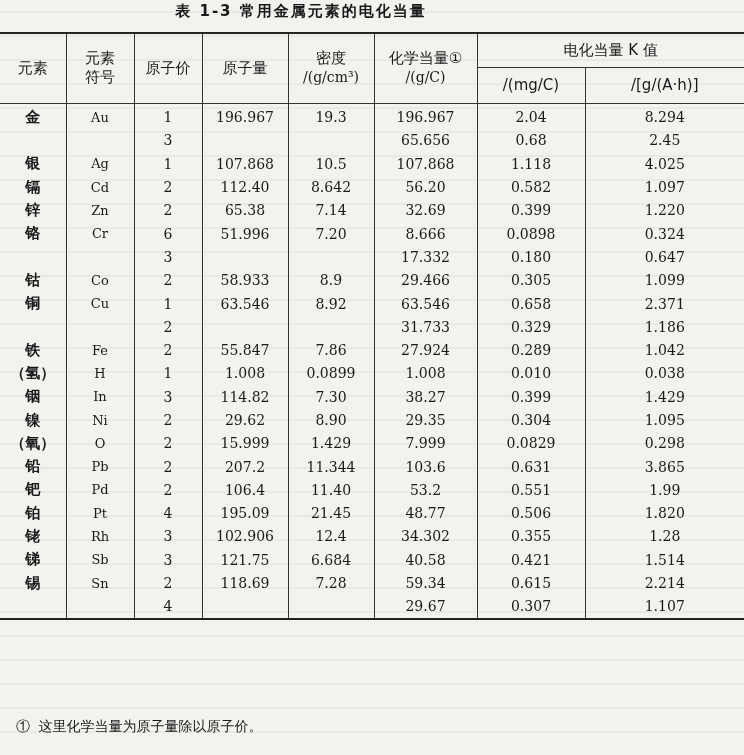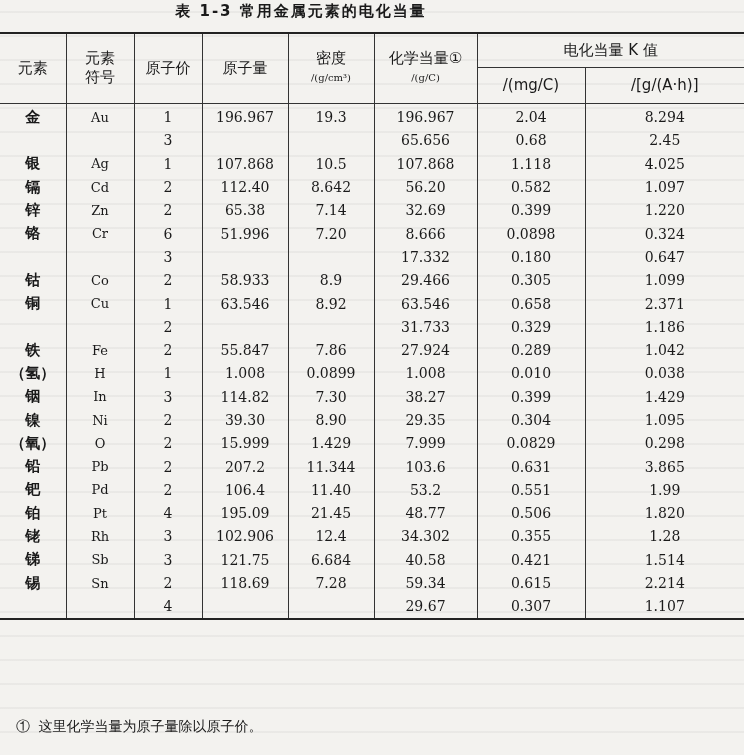--- a/index.html
+++ b/index.html
@@ -26,21 +26,21 @@
     font-size:14px;
   }
   thead tr:first-child th { border-top:2.5px solid #222; }
   th {
     font-family:"DejaVu Sans", sans-serif; font-weight:normal;
     font-size:15px; line-height:19px; padding:0;
     border-right:1px solid #333; border-bottom:1px solid #333;
     text-align:center; vertical-align:middle;
   }
   th.last, td.last { border-right:none; }
-  th .unit { font-family:"DejaVu Serif", serif; font-size:10px; }
+  th .unit { font-family:"DejaVu Serif", serif; font-size:14px; }
   tbody td {
     padding:0; height:23.3px; text-align:center; vertical-align:middle;
     border-right:1px solid #333;
     font-family:"DejaVu Sans Mono", monospace; font-size:14px;
   }
   tbody td.el { font-family:"DejaVu Sans", sans-serif; font-weight:bold; font-size:15px; }
   tbody td.sym { font-family:"DejaVu Serif", serif; font-size:13px; }
   tbody td.val { font-family:"DejaVu Serif", serif; font-size:14px; }
   tbody tr:first-child td { padding-top:2px; }
   tbody tr:last-child td { border-bottom:2.5px solid #222; }
@@ -217,21 +217,21 @@
         <td class="val">114.82</td>
         <td class="val">7.30</td>
         <td class="val">38.27</td>
         <td class="val">0.399</td>
         <td class="val last">1.429</td>
       </tr>
       <tr>
         <td class="el">镍</td>
         <td class="sym">Ni</td>
         <td class="val">2</td>
-        <td class="val">39.30</td>
+        <td class="val">29.62</td>
         <td class="val">8.90</td>
         <td class="val">29.35</td>
         <td class="val">0.304</td>
         <td class="val last">1.095</td>
       </tr>
       <tr>
         <td class="el">（氧）</td>
         <td class="sym">O</td>
         <td class="val">2</td>
         <td class="val">15.999</td>

